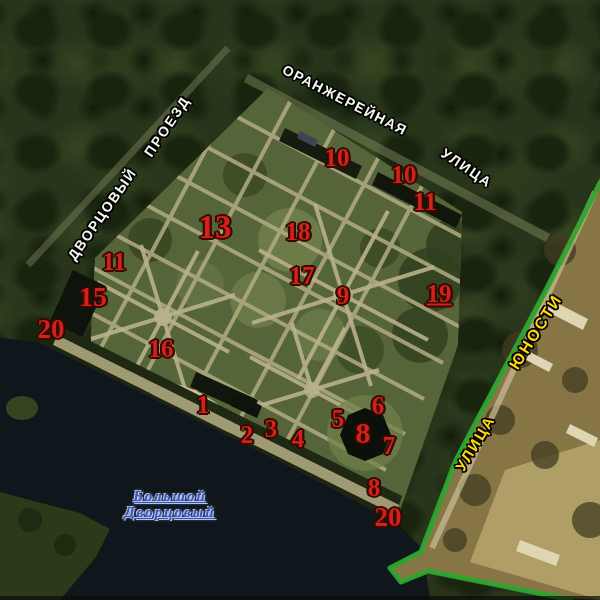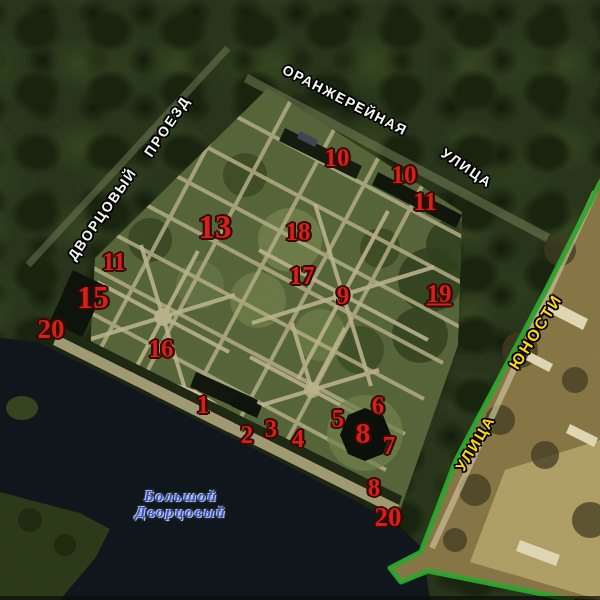--- a/index.html
+++ b/index.html
@@ -183,42 +183,42 @@
 
   <div class="layer" id="street-labels">
       <span class="street-label" style="left: 345px; top: 100px; font-size: 14px; letter-spacing: 1.5px; color: rgb(245, 245, 239); transform: translate(-50%, -50%) rotate(27deg);">ОРАНЖЕРЕЙНАЯ</span>
       <span class="street-label" style="left: 467px; top: 168px; font-size: 14px; letter-spacing: 2px; color: rgb(245, 245, 239); transform: translate(-50%, -50%) rotate(34deg);">УЛИЦА</span>
       <span class="street-label" style="left: 167px; top: 126px; font-size: 14px; letter-spacing: 2px; color: rgb(245, 245, 239); transform: translate(-50%, -50%) rotate(-56deg);">ПРОЕЗД</span>
       <span class="street-label" style="left: 102px; top: 214px; font-size: 14px; letter-spacing: 1.5px; color: rgb(245, 245, 239); transform: translate(-50%, -50%) rotate(-55deg);">ДВОРЦОВЫЙ</span>
       <span class="street-label" style="left: 536px; top: 332px; font-size: 16px; letter-spacing: 2px; color: rgb(255, 214, 10); transform: translate(-50%, -50%) rotate(-58deg);">ЮНОСТИ</span>
       <span class="street-label" style="left: 475px; top: 443px; font-size: 15px; letter-spacing: 2px; color: rgb(255, 214, 10); transform: translate(-50%, -50%) rotate(-59deg);">УЛИЦА</span>
     </div>
 
-  <div class="water-label" id="water-label" style="left: 181px; top: 504px; transform: translate(-50%, -50%);">
+  <div class="water-label" id="water-label" style="left: 170px; top: 504px; transform: translate(-50%, -50%); text-decoration: underline;">
       <div>Большой</div>
       <div>Дворцовый</div>
     </div>
 
   <div class="layer" id="markers">
       <div class="marker" style="left: 203px; top: 404px; font-size: 25px; transform: translate(-50%, -50%);">1</div>
       <div class="marker" style="left: 247px; top: 434px; font-size: 25px; transform: translate(-50%, -50%);">2</div>
       <div class="marker" style="left: 271px; top: 428px; font-size: 25px; transform: translate(-50%, -50%);">3</div>
       <div class="marker" style="left: 298px; top: 438px; font-size: 25px; transform: translate(-50%, -50%);">4</div>
       <div class="marker" style="left: 338px; top: 418px; font-size: 25px; transform: translate(-50%, -50%);">5</div>
       <div class="marker" style="left: 378px; top: 405px; font-size: 25px; transform: translate(-50%, -50%);">6</div>
       <div class="marker" style="left: 389px; top: 445px; font-size: 25px; transform: translate(-50%, -50%);">7</div>
       <div class="marker" style="left: 363px; top: 433px; font-size: 30px; transform: translate(-50%, -50%);">8</div>
       <div class="marker" style="left: 374px; top: 487px; font-size: 25px; transform: translate(-50%, -50%);">8</div>
       <div class="marker" style="left: 343px; top: 295px; font-size: 25px; transform: translate(-50%, -50%);">9</div>
       <div class="marker" style="left: 337px; top: 157px; font-size: 25px; transform: translate(-50%, -50%);">10</div>
       <div class="marker" style="left: 425px; top: 201px; font-size: 25px; transform: translate(-50%, -50%);">11</div>
       <div class="marker" style="left: 404px; top: 174px; font-size: 25px; transform: translate(-50%, -50%);">10</div>
       <div class="marker" style="left: 215px; top: 227px; font-size: 33px; transform: translate(-50%, -50%);">13</div>
       <div class="marker" style="left: 114px; top: 261px; font-size: 25px; transform: translate(-50%, -50%);">11</div>
-      <div class="marker" style="left: 93px; top: 297px; font-size: 32px; transform: translate(-50%, -50%);">15</div>
+      <div class="marker" style="left: 93px; top: 297px; font-size: 28px; transform: translate(-50%, -50%);">15</div>
       <div class="marker" style="left: 161px; top: 348px; font-size: 25px; transform: translate(-50%, -50%);">16</div>
       <div class="marker" style="left: 273px; top: 275px; font-size: 25px; transform: translate(-50%, -50%); margin-left: 29px;">17</div>
       <div class="marker" style="left: 298px; top: 231px; font-size: 25px; transform: translate(-50%, -50%);">18</div>
       <div class="marker" style="left: 439px; top: 293px; font-size: 25px; transform: translate(-50%, -50%); text-decoration: underline;">19</div>
       <div class="marker" style="left: 51px; top: 329px; font-size: 27px; transform: translate(-50%, -50%);">20</div>
       <div class="marker" style="left: 388px; top: 517px; font-size: 27px; transform: translate(-50%, -50%);">20</div>
     </div>
 
 </div>
 

